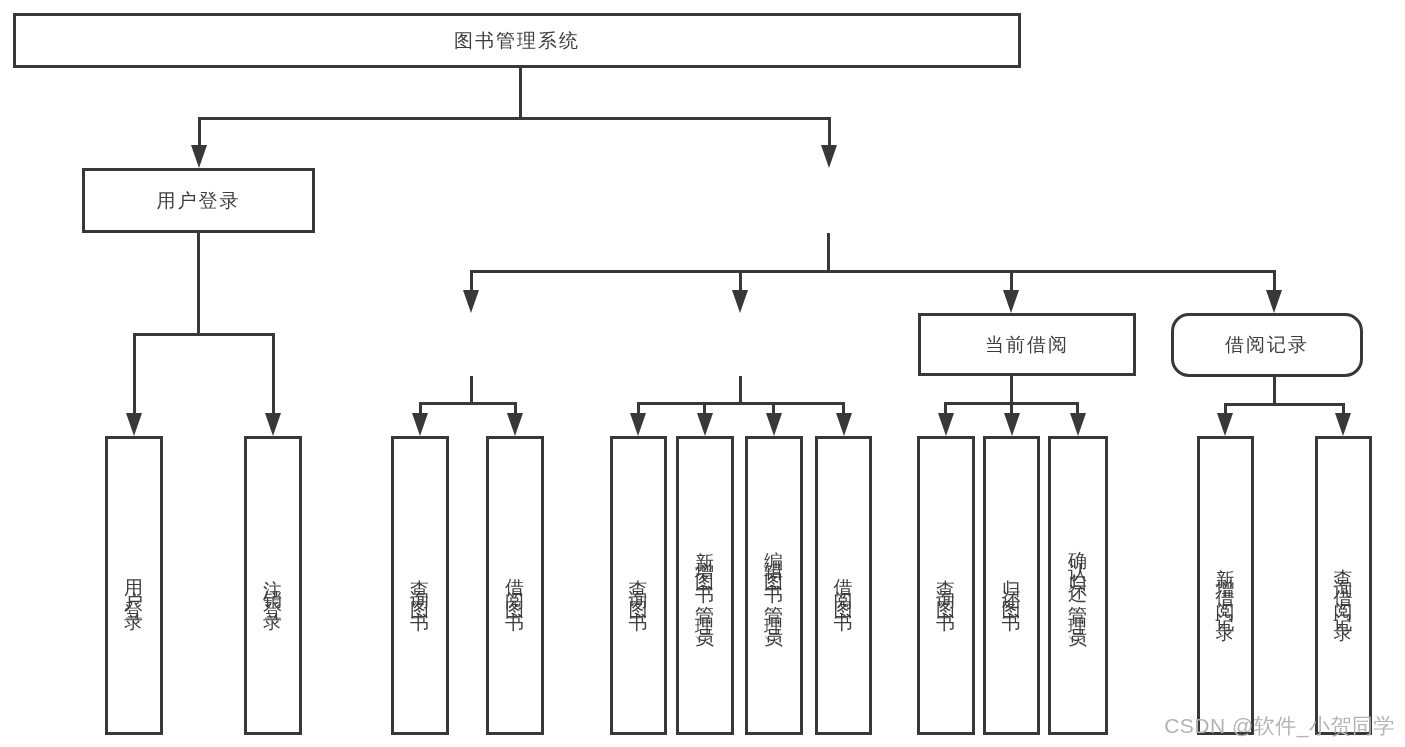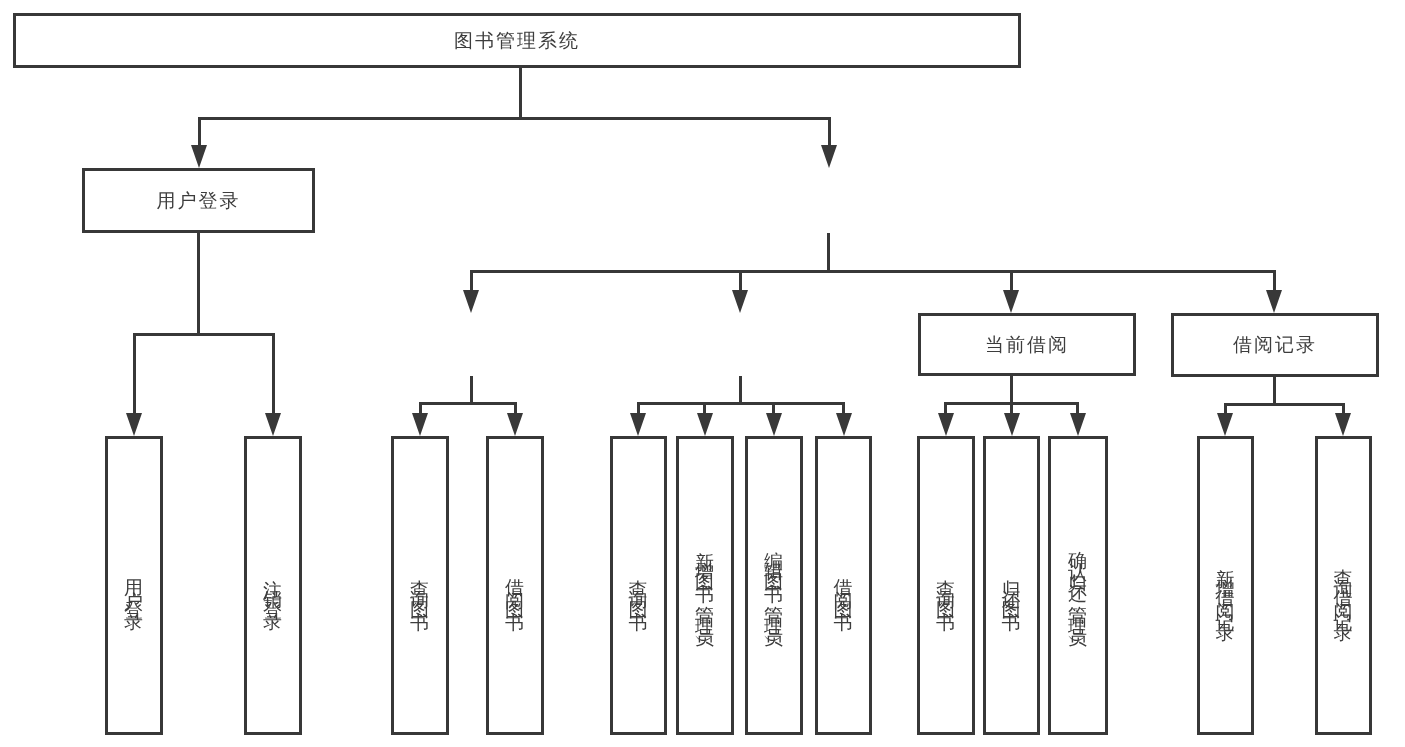--- a/index.html
+++ b/index.html
@@ -72,21 +72,21 @@
   <div class="vline" style="left:739px; top:270px; height:20px;"></div>
   <div class="arrow" style="left:732px; top:290px;"></div>
   <div class="vline" style="left:1010px; top:270px; height:20px;"></div>
   <div class="arrow" style="left:1003px; top:290px;"></div>
   <div class="vline" style="left:1273px; top:270px; height:20px;"></div>
   <div class="arrow" style="left:1266px; top:290px;"></div>
 
   <div class="box" style="left:903px; top:313px; width:218px; height:63px;margin-left:15px;">
     <span>当前借阅</span>
   </div>
-  <div class="box" style="left:1171px; top:313px; width:208px; height:64px;">
+  <div class="box" style="left:1171px; top:313px; width:192px; height:64px;border-radius:18px;">
     <span>借阅记录</span>
   </div>
 
   <div class="vline" style="left:470px; top:376px; height:29px;"></div>
   <div class="hline" style="left:419px; top:402px; width:98px;"></div>
   <div class="vline" style="left:419px; top:402px; height:13px;"></div>
   <div class="arrow" style="left:412px; top:413px;"></div>
   <div class="vline" style="left:514px; top:402px; height:13px;"></div>
   <div class="arrow" style="left:507px; top:413px;"></div>
 
@@ -154,14 +154,15 @@
     <span class="vtext">确认归还（管理员）</span>
   </div>
 
   <div class="box leaf" style="left:1197px; top:436px; width:57px; height:299px;">
     <span class="vtext">新增借阅记录</span>
   </div>
   <div class="box leaf" style="left:1315px; top:436px; width:57px; height:299px;">
     <span class="vtext">查询借阅记录</span>
   </div>
 
+  <div class="watermark">CSDN @软件_小贺同学</div>
 
 </div>
 
 </body></html>

